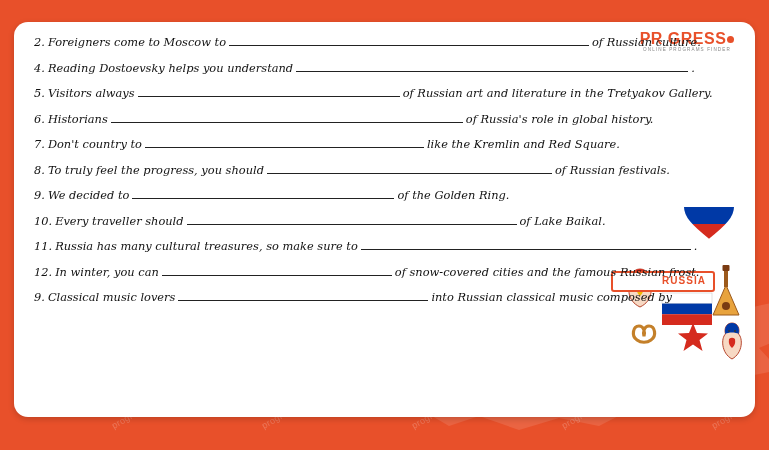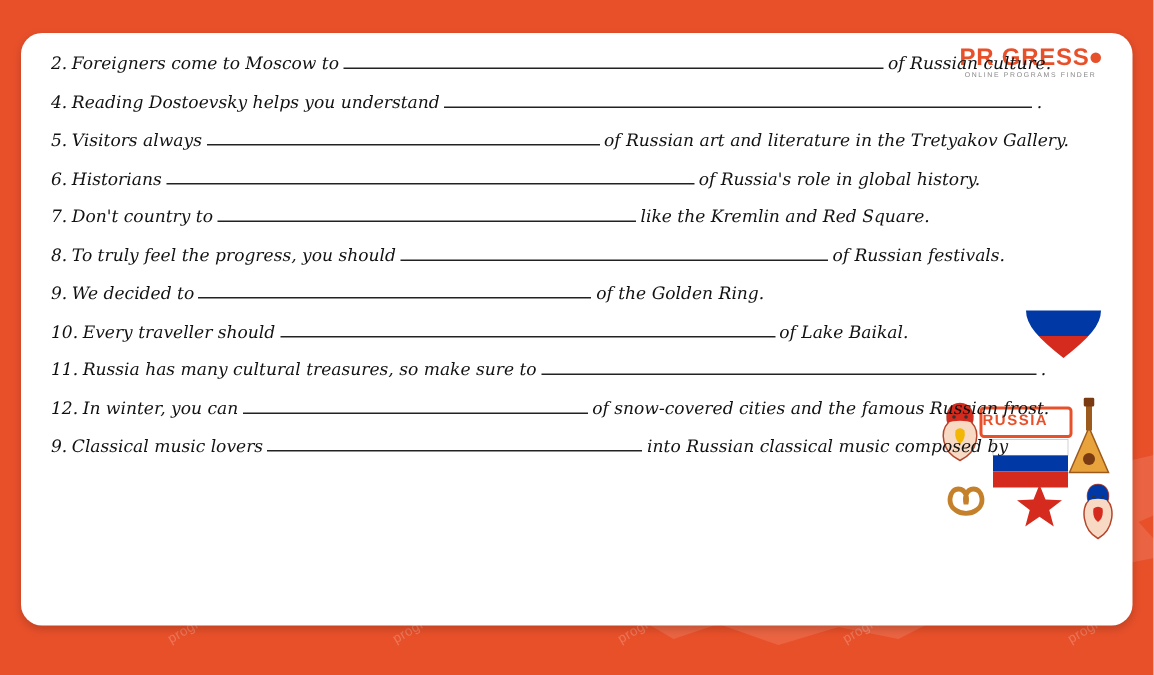--- a/index.html
+++ b/index.html
@@ -144,22 +144,23 @@
     right: 40px; top: 249px;
     width: 58px; height: 17px;
     background: #ffffff;
     border: 2px solid #e8502a;
     border-radius: 3px;
     color: #e8502a;
     font-family: "Liberation Sans", sans-serif;
     font-weight: bold;
     font-size: 10px;
     letter-spacing: 1px;
-    text-align: left;
+    text-align: center;
     line-height: 15px;
+    padding-left: 42px;
   }
   .flag-small { right: 42px; top: 270px; width: 52px; height: 34px; }
   .balalaika { right: 12px; top: 243px; width: 34px; height: 52px; }
   .pretzel { right: 96px; top: 298px; width: 30px; height: 26px; }
   .star { right: 46px; top: 300px; width: 32px; height: 30px; }
   .nesting-doll2 { right: 10px; top: 300px; width: 26px; height: 38px; }
 
   svg { display: block; }
 </style>
 </head>

